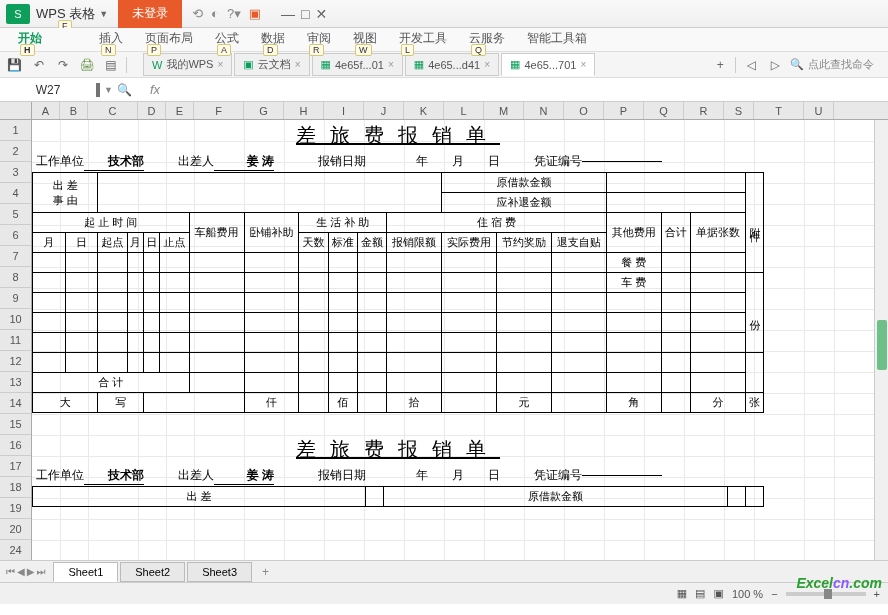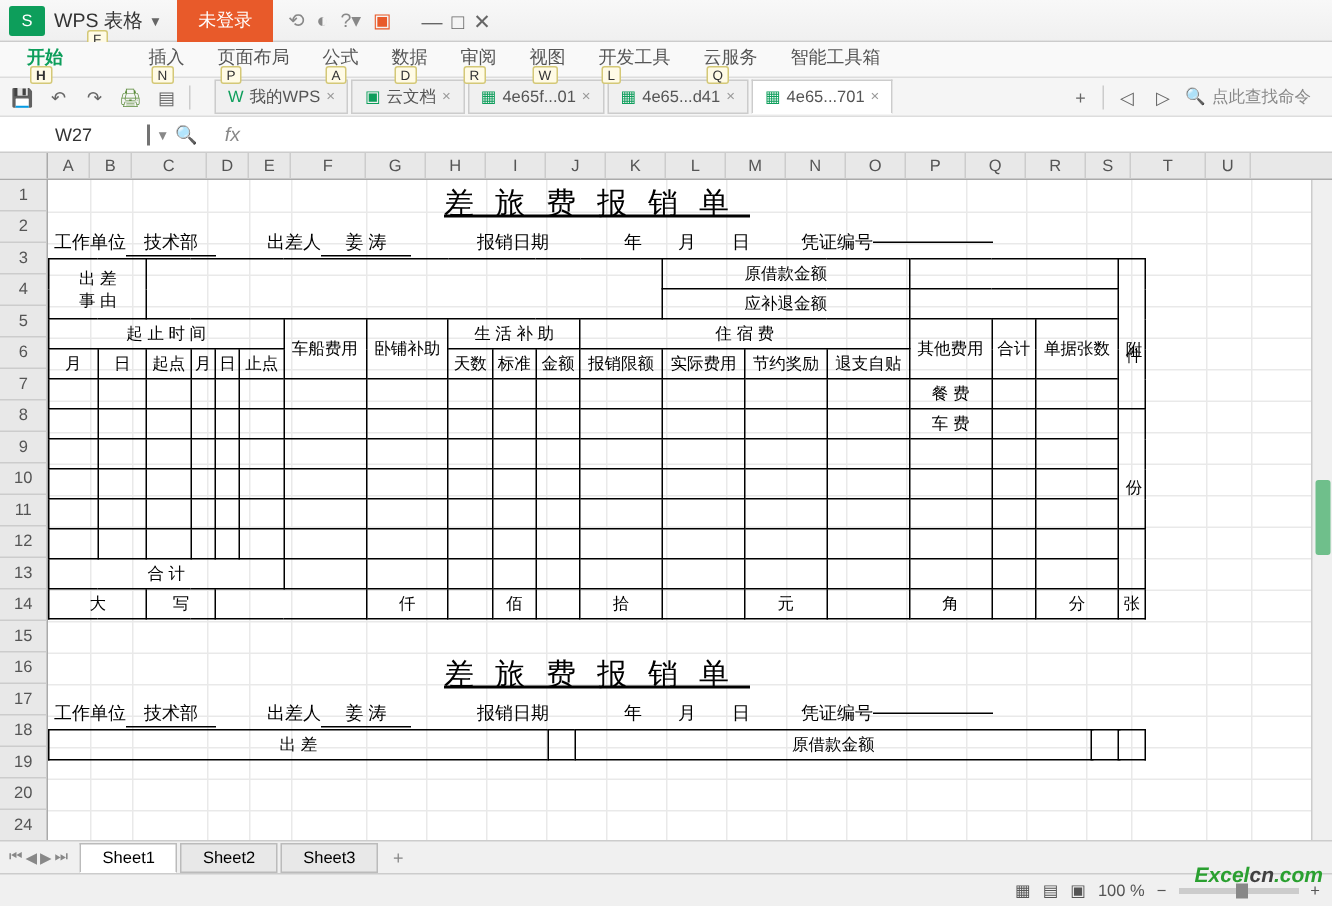--- a/index.html
+++ b/index.html
@@ -29,41 +29,41 @@
 .toolbar .sep { width: 1px; height: 16px; background: #ccc; }
 .doc-tabs { display: flex; margin-left: 10px; gap: 2px; flex: 1; }
 .doc-tab { padding: 3px 8px; border: 1px solid #ccc; background: #f0f0f0; font-size: 11px; color: #555; display: flex; align-items: center; gap: 4px; cursor: pointer; }
 .doc-tab.active { background: #fff; border-bottom-color: #fff; }
 .doc-tab .close { color: #999; font-size: 10px; }
 .doc-tab .dicon { color: #0d9e5b; font-size: 11px; }
 .search-cmd { color: #888; font-size: 11px; padding-right: 8px; display: flex; align-items: center; gap: 4px; }
 
 
 .formula-bar { height: 24px; display: flex; align-items: center; border-bottom: 1px solid #ccc; background: #fff; }
-.cell-ref { width: 100px; border-right: 2px solid #737373; padding: 0 8px; font-size: 12px; color: #333; text-align: center; }
+.cell-ref { width: 100px; border-right: 4px solid #737373; padding: 0 8px; font-size: 12px; color: #333; text-align: center; }
 .cell-ref-dd { color: #888; font-size: 9px; padding: 0 4px; }
 .fx-label { padding: 0 10px; color: #888; font-style: italic; font-size: 13px; }
 .fx-search { color: #aaa; margin-right: 8px; }
 
 
 .sheet-wrap { position: relative; height: 458px; overflow: hidden; background: #fff; }
 .col-headers { display: flex; height: 18px; background: #e8e8e8; border-bottom: 1px solid #aaa; }
 .corner { width: 32px; border-right: 1px solid #aaa; background: #e8e8e8; }
 .col-h { border-right: 1px solid #ccc; text-align: center; font-size: 11px; color: #555; line-height: 18px; }
 .sheet-body { display: flex; height: 440px; }
 .row-headers { width: 32px; background: #e8e8e8; border-right: 1px solid #aaa; }
 .row-h { height: 21px; border-bottom: 1px solid #ccc; text-align: center; font-size: 11px; color: #555; line-height: 21px; }
 .grid { position: relative; flex: 1; }
 
 
 .form { position: absolute; left: 0; top: 0; width: 732px; font-size: 12px; color: #000; }
 .form-title { text-align: center; font-size: 20px; letter-spacing: 14px; text-decoration: underline; font-family: SimSun; padding: 2px 0; }
 .info-row { display: flex; height: 21px; align-items: center; font-size: 12px; }
 .info-row .lbl { margin-left: 4px; }
-.info-row .val { border-bottom: 1px solid #000; min-width: 50px; text-align: center; font-weight: normal; }
+.info-row .val { border-bottom: 1px solid #000; min-width: 50px; text-align: right; font-weight: bold; }
 .form-table { border-collapse: collapse; width: 100%; margin-top: 0; }
 .form-table td, .form-table th { border: 1px solid #000; font-size: 11px; text-align: center; padding: 2px 1px; height: 20px; }
 .vtext { writing-mode: vertical-rl; letter-spacing: 4px; }
 .sign-row { display: flex; height: 21px; align-items: center; font-size: 12px; gap: 4px; }
 
 
 .bg-grid { position: absolute; inset: 0; }
 .bg-grid .vl { position: absolute; top: 0; bottom: 0; width: 1px; background: #e9e9e9; }
 .bg-grid .hl { position: absolute; left: 0; right: 0; height: 1px; background: #e9e9e9; }
 
@@ -76,21 +76,21 @@
 .add-sheet { padding: 3px 8px; color: #888; cursor: pointer; }
 
 
 .statusbar { height: 22px; background: #f0f0f0; border-top: 1px solid #ccc; display: flex; align-items: center; justify-content: flex-end; padding: 0 8px; gap: 8px; font-size: 11px; color: #555; }
 .zoom-slider { width: 80px; height: 4px; background: #ccc; position: relative; }
 .zoom-slider .thumb { position: absolute; left: 38px; top: -3px; width: 8px; height: 10px; background: #888; }
 
 
 .watermark { position: absolute; right: 6px; bottom: 24px; font-size: 14px; font-weight: bold; font-style: italic; font-family: Arial; }
 .watermark .e1 { color: #2aa030; }
-.watermark .e2 { color: #404040; }
+.watermark .e2 { color: #8b5cf6; }
 
 
 .vscroll { position: absolute; right: 0; top: 120px; width: 14px; height: 440px; background: #f0f0f0; border-left: 1px solid #ccc; }
 .vscroll .thumb { position: absolute; top: 200px; width: 10px; left: 2px; height: 50px; background: #6fbf8b; border-radius: 2px; }
 </style>
 </head>
 <body>
 
 <div class="titlebar">
   <div class="app-logo">S</div>

